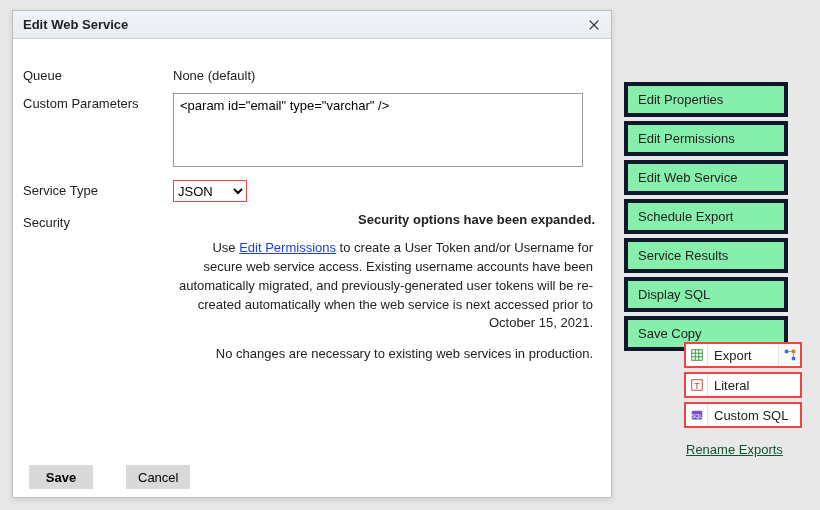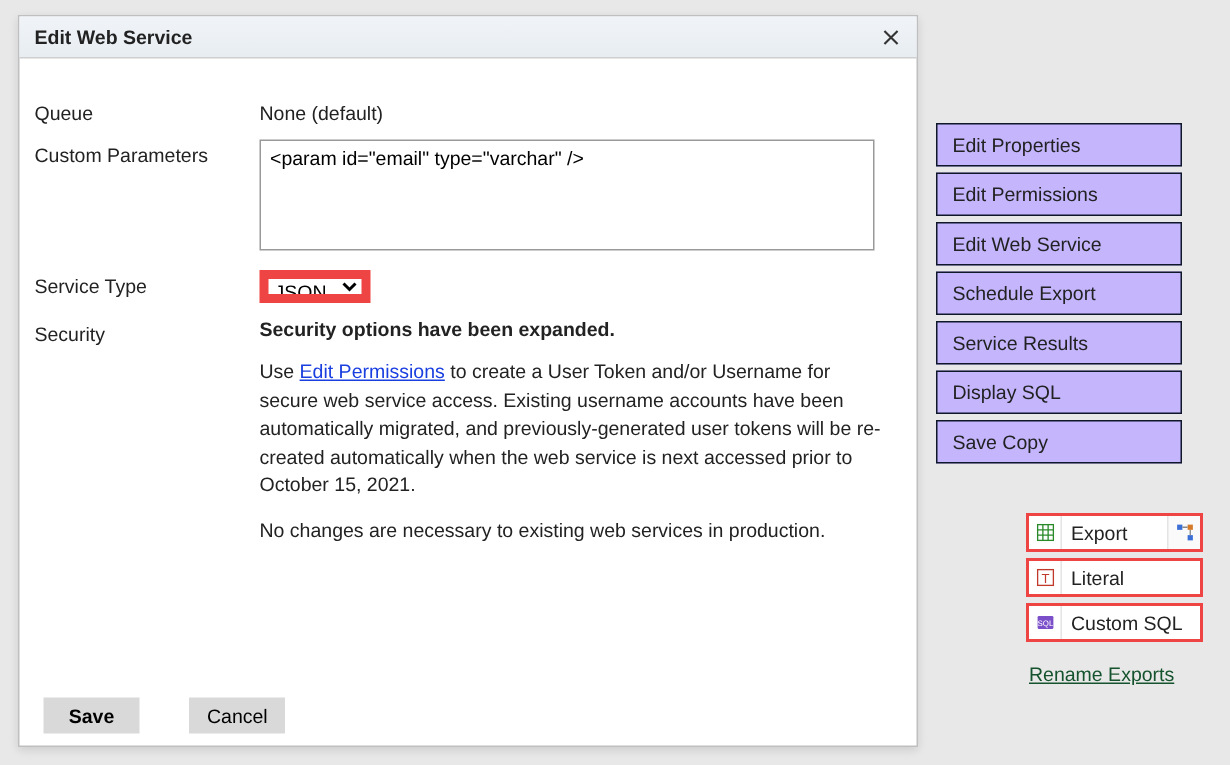--- a/index.html
+++ b/index.html
@@ -70,27 +70,28 @@
     height: 74px;
     border: 1px solid #999;
     padding: 4px 6px;
     font-family: Arial, Helvetica, sans-serif;
     font-size: 13px;
     resize: none;
     outline: none;
   }
   select.svc-type {
     width: 74px;
-    border: 6px solid #ef4444;
+    border: 1px solid #ef4444;
     font-size: 13px;
     height: 22px;
     background: #fff;
   }
   .security-block {
     flex: 1;
+    text-align: right;
   }
   .sec-heading {
     font-weight: bold;
     margin-bottom: 12px;
   }
   .sec-para {
     line-height: 1.45;
     margin-bottom: 12px;
     max-width: 420px;
   }
@@ -116,25 +117,25 @@
   }
   .btn.primary { font-weight: bold; }
   
   .side-menu {
     position: absolute;
     left: 624px;
     top: 82px;
     width: 164px;
   }
   .side-item {
-    background: #c4b5fd;
+    background: #86efac;
     padding: 6px 10px;
     margin-bottom: 4px;
     cursor: pointer;
-    border: 1px solid #0f172a;
+    border: 4px solid #0f172a;
   }
   
   .tools {
     position: absolute;
     left: 684px;
     top: 342px;
     width: 118px;
   }
   .tool-row {
     display: flex;

